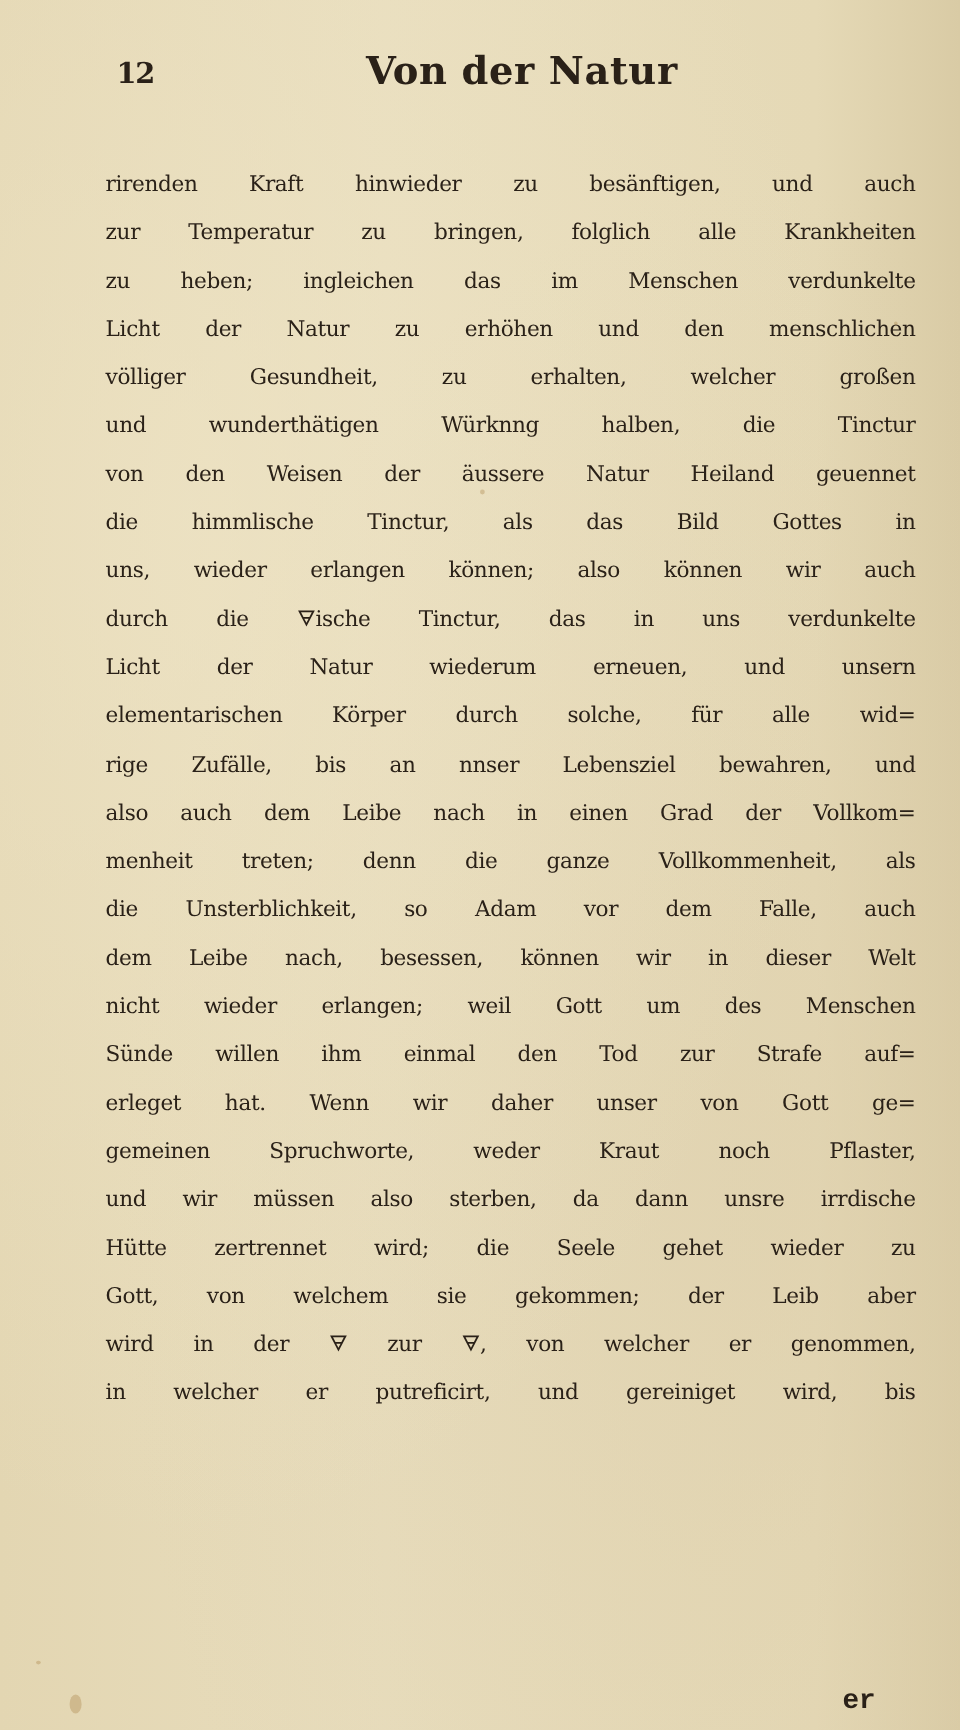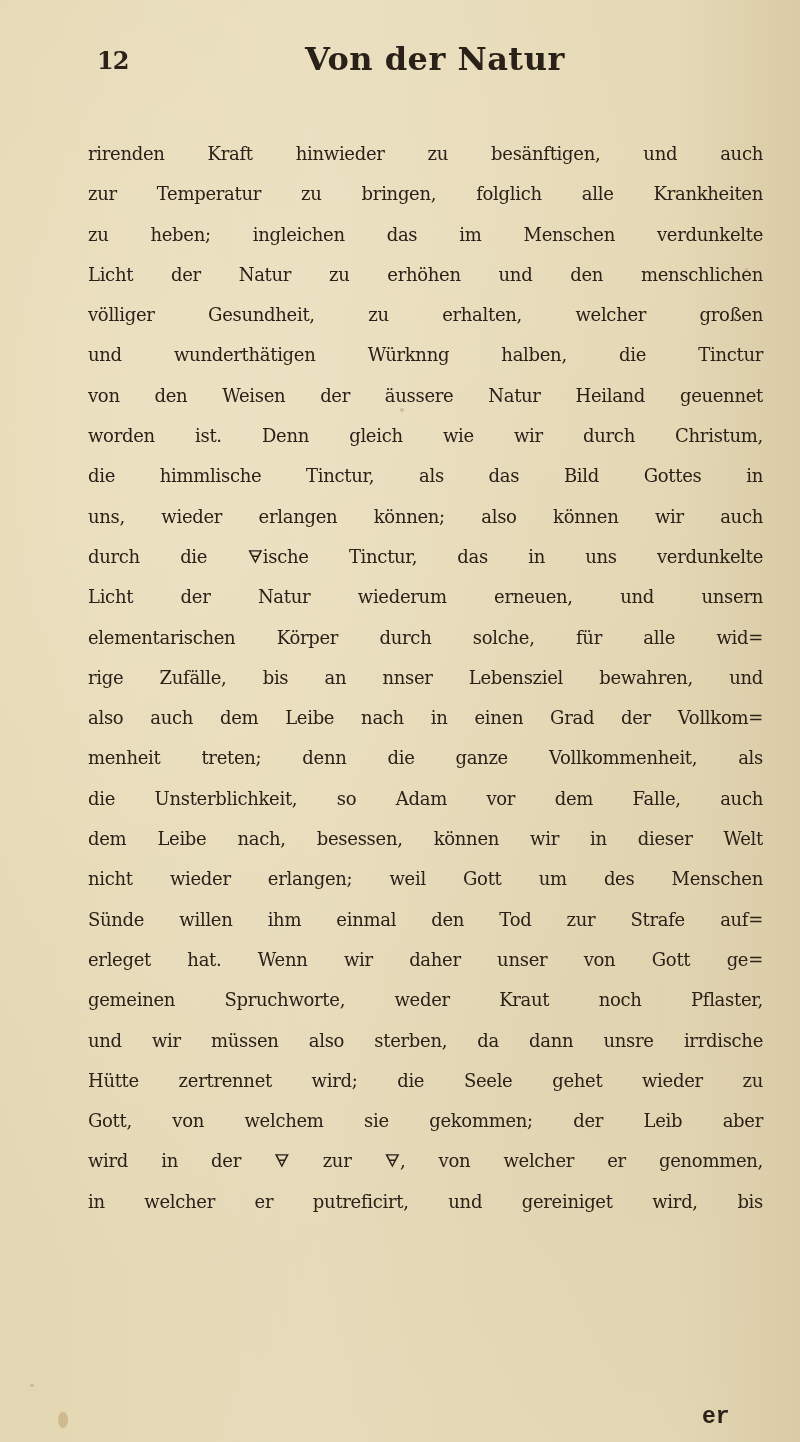--- a/index.html
+++ b/index.html
@@ -93,21 +93,20 @@
   </div>
 
   <div class="body-text">
     <div class="line">rirenden Kraft hinwieder zu besänftigen, und auch</div>
     <div class="line">zur Temperatur zu bringen, folglich alle Krankheiten</div>
     <div class="line">zu heben; ingleichen das im Menschen verdunkelte</div>
     <div class="line">Licht der Natur zu erhöhen und den menschlichen</div>
     <div class="line">völliger Gesundheit, zu erhalten, welcher großen</div>
     <div class="line">und wunderthätigen Würknng halben, die Tinctur</div>
     <div class="line">von den Weisen der äussere Natur Heiland geuennet</div>
-    <div class="line">worden ist.    Denn gleich wie wir durch Christum,</div>
     <div class="line">die himmlische Tinctur, als das Bild Gottes in</div>
     <div class="line">uns, wieder erlangen können; also können wir auch</div>
     <div class="line">durch die 🜃ische Tinctur, das in uns verdunkelte</div>
     <div class="line">Licht der Natur wiederum erneuen, und unsern</div>
     <div class="line">elementarischen Körper durch solche, für alle wid=</div>
     <div class="line">rige Zufälle, bis an nnser Lebensziel bewahren, und</div>
     <div class="line">also auch dem Leibe nach in einen Grad der Vollkom=</div>
     <div class="line">menheit treten; denn die ganze Vollkommenheit, als</div>
     <div class="line">die Unsterblichkeit, so Adam vor dem Falle, auch</div>
     <div class="line">dem Leibe nach, besessen, können wir in dieser Welt</div>

